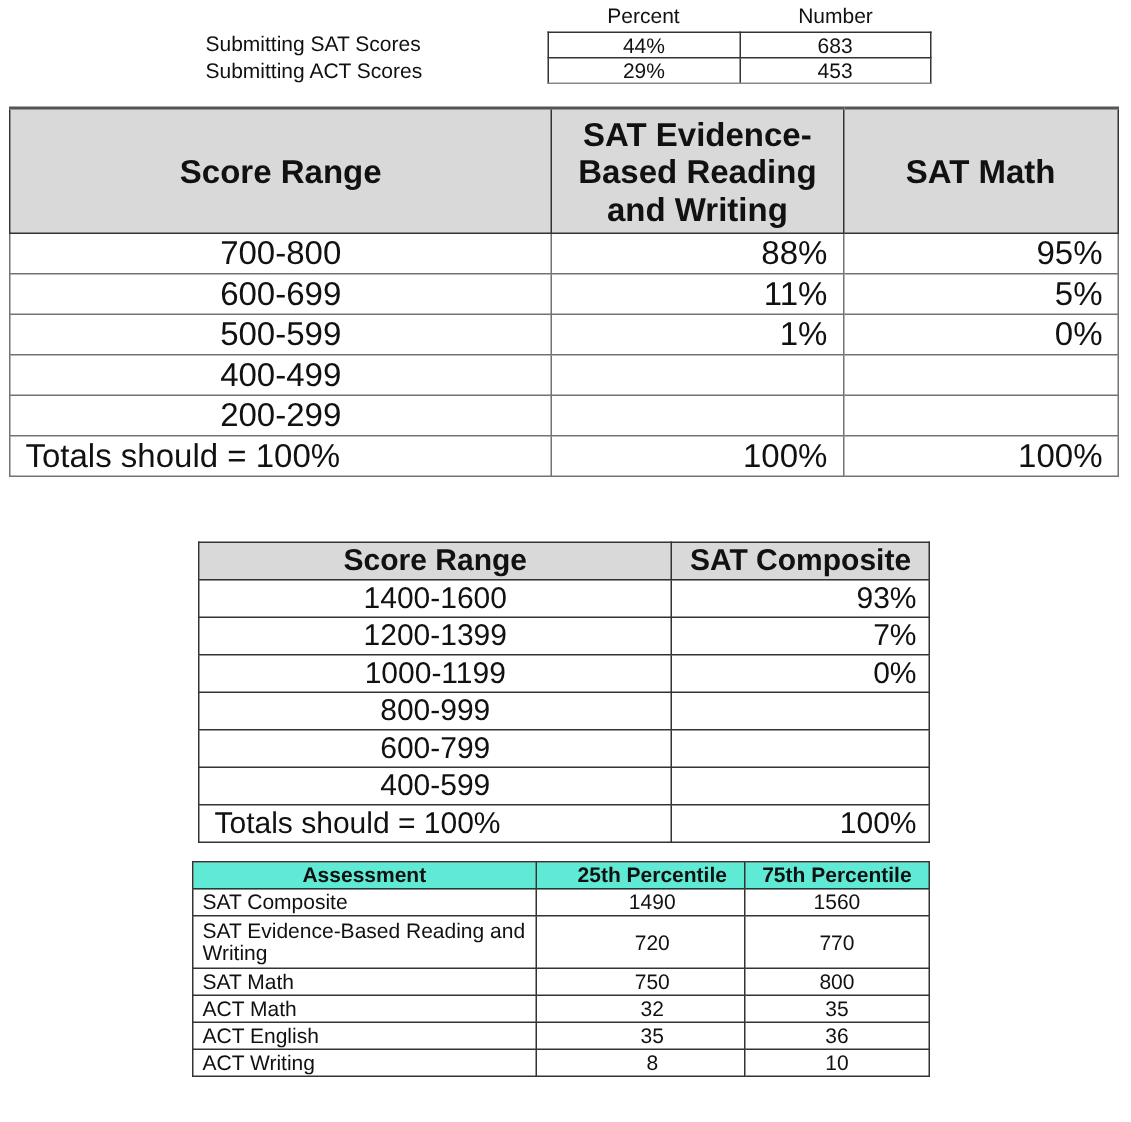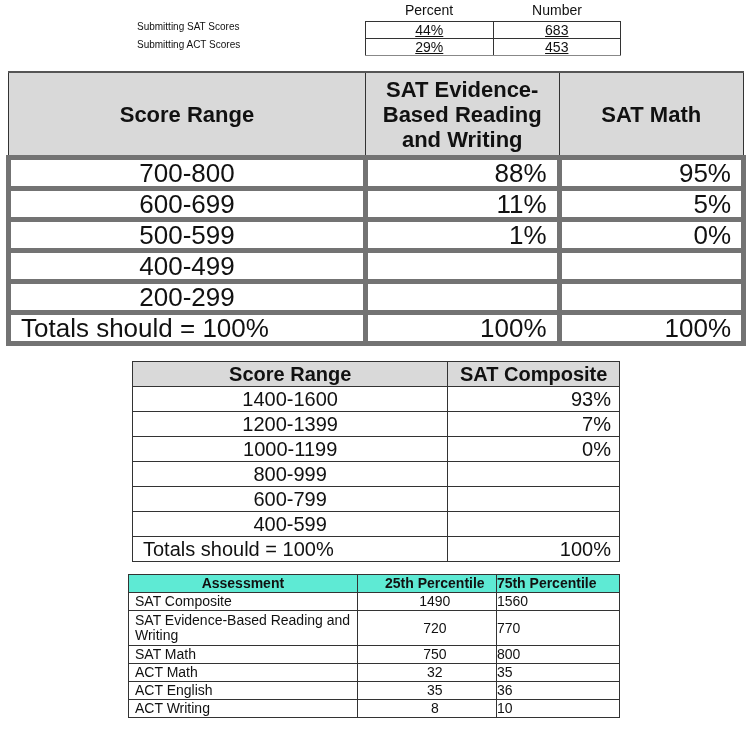--- a/index.html
+++ b/index.html
@@ -2,49 +2,49 @@
 <html><head>
 <meta charset="utf-8">
 <style>
   html, body { margin: 0; padding: 0; background: #ffffff; }
   body { width: 754px; height: 748px; position: relative; overflow: hidden; font-family: "Liberation Sans", sans-serif; color: #111; }
   table { border-collapse: collapse; position: absolute; }
   td, th { padding: 0; }
 
   
   .sum-head { position: absolute; top: 2px; font-size: 14px; text-align: center; width: 128px; }
-  .sum-label { position: absolute; left: 137px; font-size: 10px; }
-  #sum-table { left: 365px; top: 21px; width: 256px; text-decoration: underline; }
+  .sum-label { position: absolute; left: 137px; font-size: 14px; }
+  #sum-table { left: 365px; top: 21px; width: 256px; }
   #sum-table td { border: 1px solid #333; height: 16px; font-size: 14px; line-height: 16px; text-align: center; width: 128px; }
   #sum-table tr:last-child td { border-bottom: 1px solid #888; }
 
   
   #t1 { left: 6px; top: 71px; width: 740px; }
   #t1 th { background: #d9d9d9; font-weight: bold; font-size: 22px; line-height: 25px; border: 1px solid #333; border-top: 2px solid #555; height: 82px; text-align: center; }
-  #t1 td { font-size: 26px; border: 5px solid #737373; height: 26px; line-height: 26px; }
+  #t1 td { font-size: 22px; border: 1px solid #737373; height: 26px; line-height: 26px; }
   #t1 .c1 { width: 364px; text-align: center; }
   #t1 .c2 { width: 185px; text-align: right; padding-right: 10px; }
   #t1 .c3 { width: 178px; text-align: right; padding-right: 10px; }
   #t1 td.tot { text-align: left; padding-left: 10px; }
 
   
   #t2 { left: 132px; top: 361px; width: 488px; }
   #t2 th { background: #d9d9d9; font-weight: bold; font-size: 20px; border: 1px solid #333; height: 24px; line-height: 24px; text-align: center; }
   #t2 td { font-size: 20px; border: 1px solid #333; height: 24px; line-height: 24px; }
   #t2 .c1 { width: 313px; text-align: center; }
   #t2 .c2 { width: 165px; text-align: right; padding-right: 8px; }
   #t2 td.tot { text-align: left; padding-left: 10px; }
 
   
   #t3 { left: 128px; top: 574px; width: 492px; }
   #t3 th { background: #5eead4; font-weight: bold; font-size: 14px; border: 1px solid #333; height: 17px; line-height: 17px; text-align: center; }
   #t3 td { font-size: 14px; border: 1px solid #333; height: 17px; line-height: 15px; }
   #t3 .c1 { width: 232px; text-align: left; padding-left: 6px; }
   #t3 .c2 { width: 126px; text-align: center; padding-left: 16px; }
-  #t3 .c3 { width: 126px; text-align: left; }
+  #t3 .c3 { width: 126px; text-align: center; }
   #t3 td.tall { height: 34px; }
 </style>
 </head>
 <body>
 
 <div class="sum-head" style="left:365px;">Percent</div>
 <div class="sum-head" style="left:493px;">Number</div>
 <div class="sum-label" style="top:21px;">Submitting SAT Scores</div>
 <div class="sum-label" style="top:39px;">Submitting ACT Scores</div>
 <table id="sum-table">

